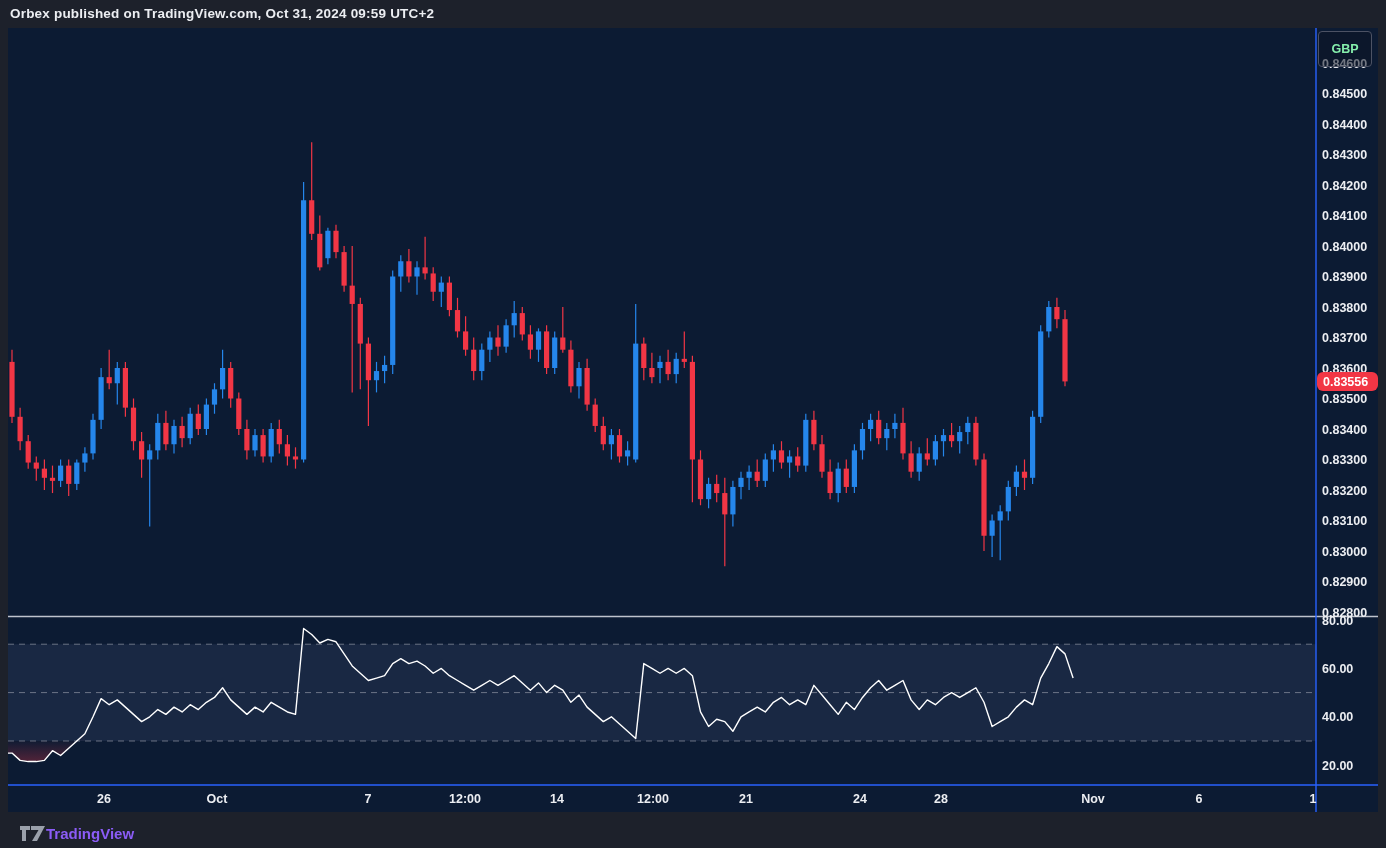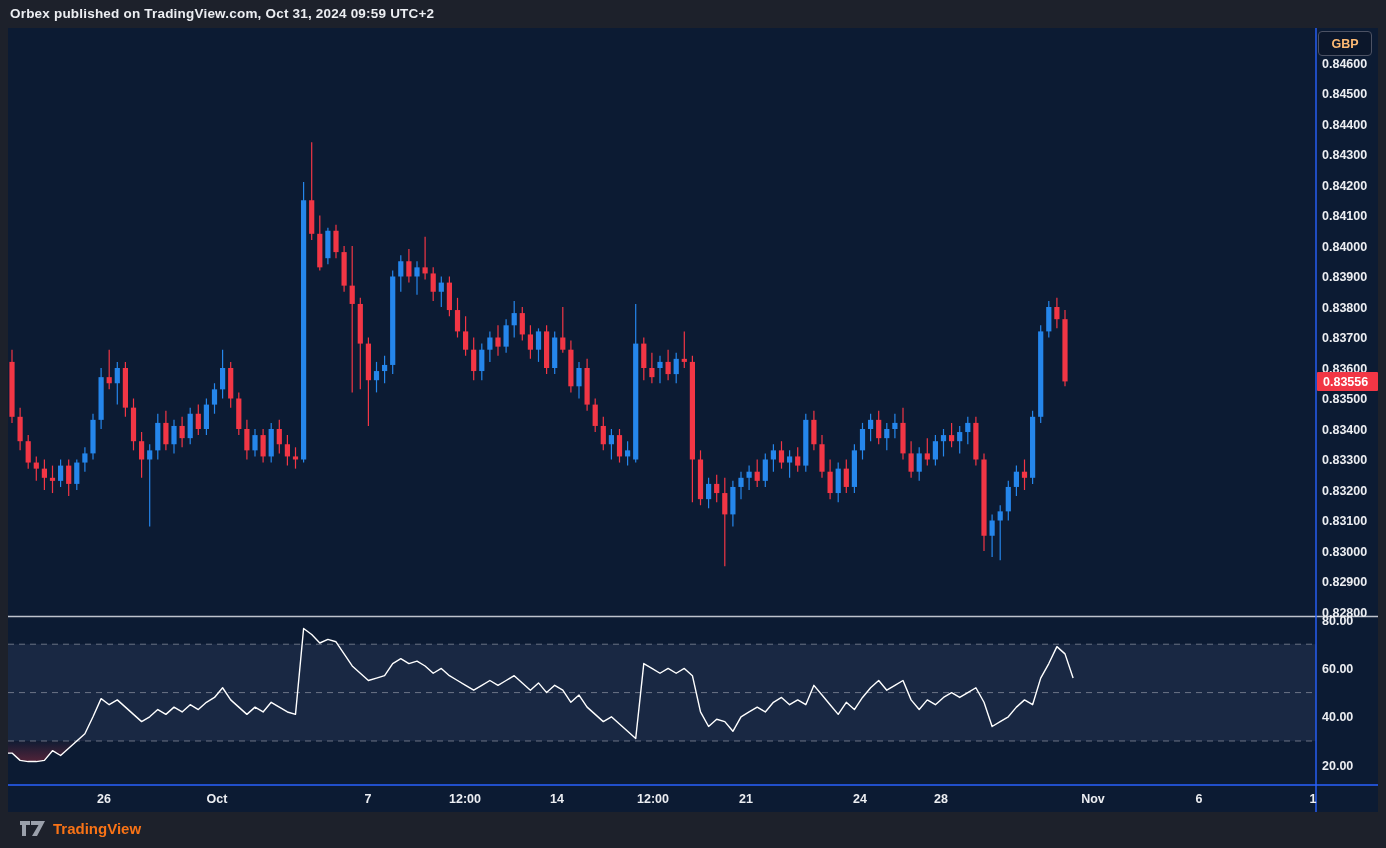--- a/index.html
+++ b/index.html
@@ -12,35 +12,35 @@
     position:absolute;left:10px;top:6px;height:20px;
     color:#eceef2;font-size:13.5px;font-weight:bold;letter-spacing:.2px;
   }
   #chartbox{
     position:absolute;left:8px;top:28px;width:1370px;height:784px;
     background:#0c1b33;
     border-radius:24px;
   }
   #cv{position:absolute;left:0;top:0;}
   #gbp-btn{
-    position:absolute;left:1318px;top:31px;width:54px;height:25px;
+    position:absolute;left:1318px;top:31px;width:54px;height:36px;
     border:1px solid #4c5264;border-radius:4px;box-sizing:border-box;
-    color:#fdba74;font-size:12.5px;font-weight:bold;
+    color:#86efac;font-size:12.5px;font-weight:bold;
     display:flex;align-items:center;justify-content:center;
     background:rgba(13,20,36,.55);cursor:pointer;
   }
   #price-badge{
     position:absolute;left:1317px;top:372px;width:61px;height:19px;
     background:#f23645;color:#ffffff;font-size:12.5px;font-weight:bold;
     display:flex;align-items:center;padding-left:6px;box-sizing:border-box;
-    border-radius:1px;
+    border-radius:6px;
   }
   #footer{
     position:absolute;left:20px;top:820px;height:22px;
-    display:flex;align-items:flex-start;gap:7px;color:#f97316;
+    display:flex;align-items:flex-end;color:#8b5cf6;
     font-size:15px;font-weight:bold;
   }
   #footer svg{display:block;}
 </style>
 </head>
 <body>
 
 <div id="header">Orbex published on TradingView.com, Oct 31, 2024 09:59 UTC+2</div>
 
 <div id="chartbox">

